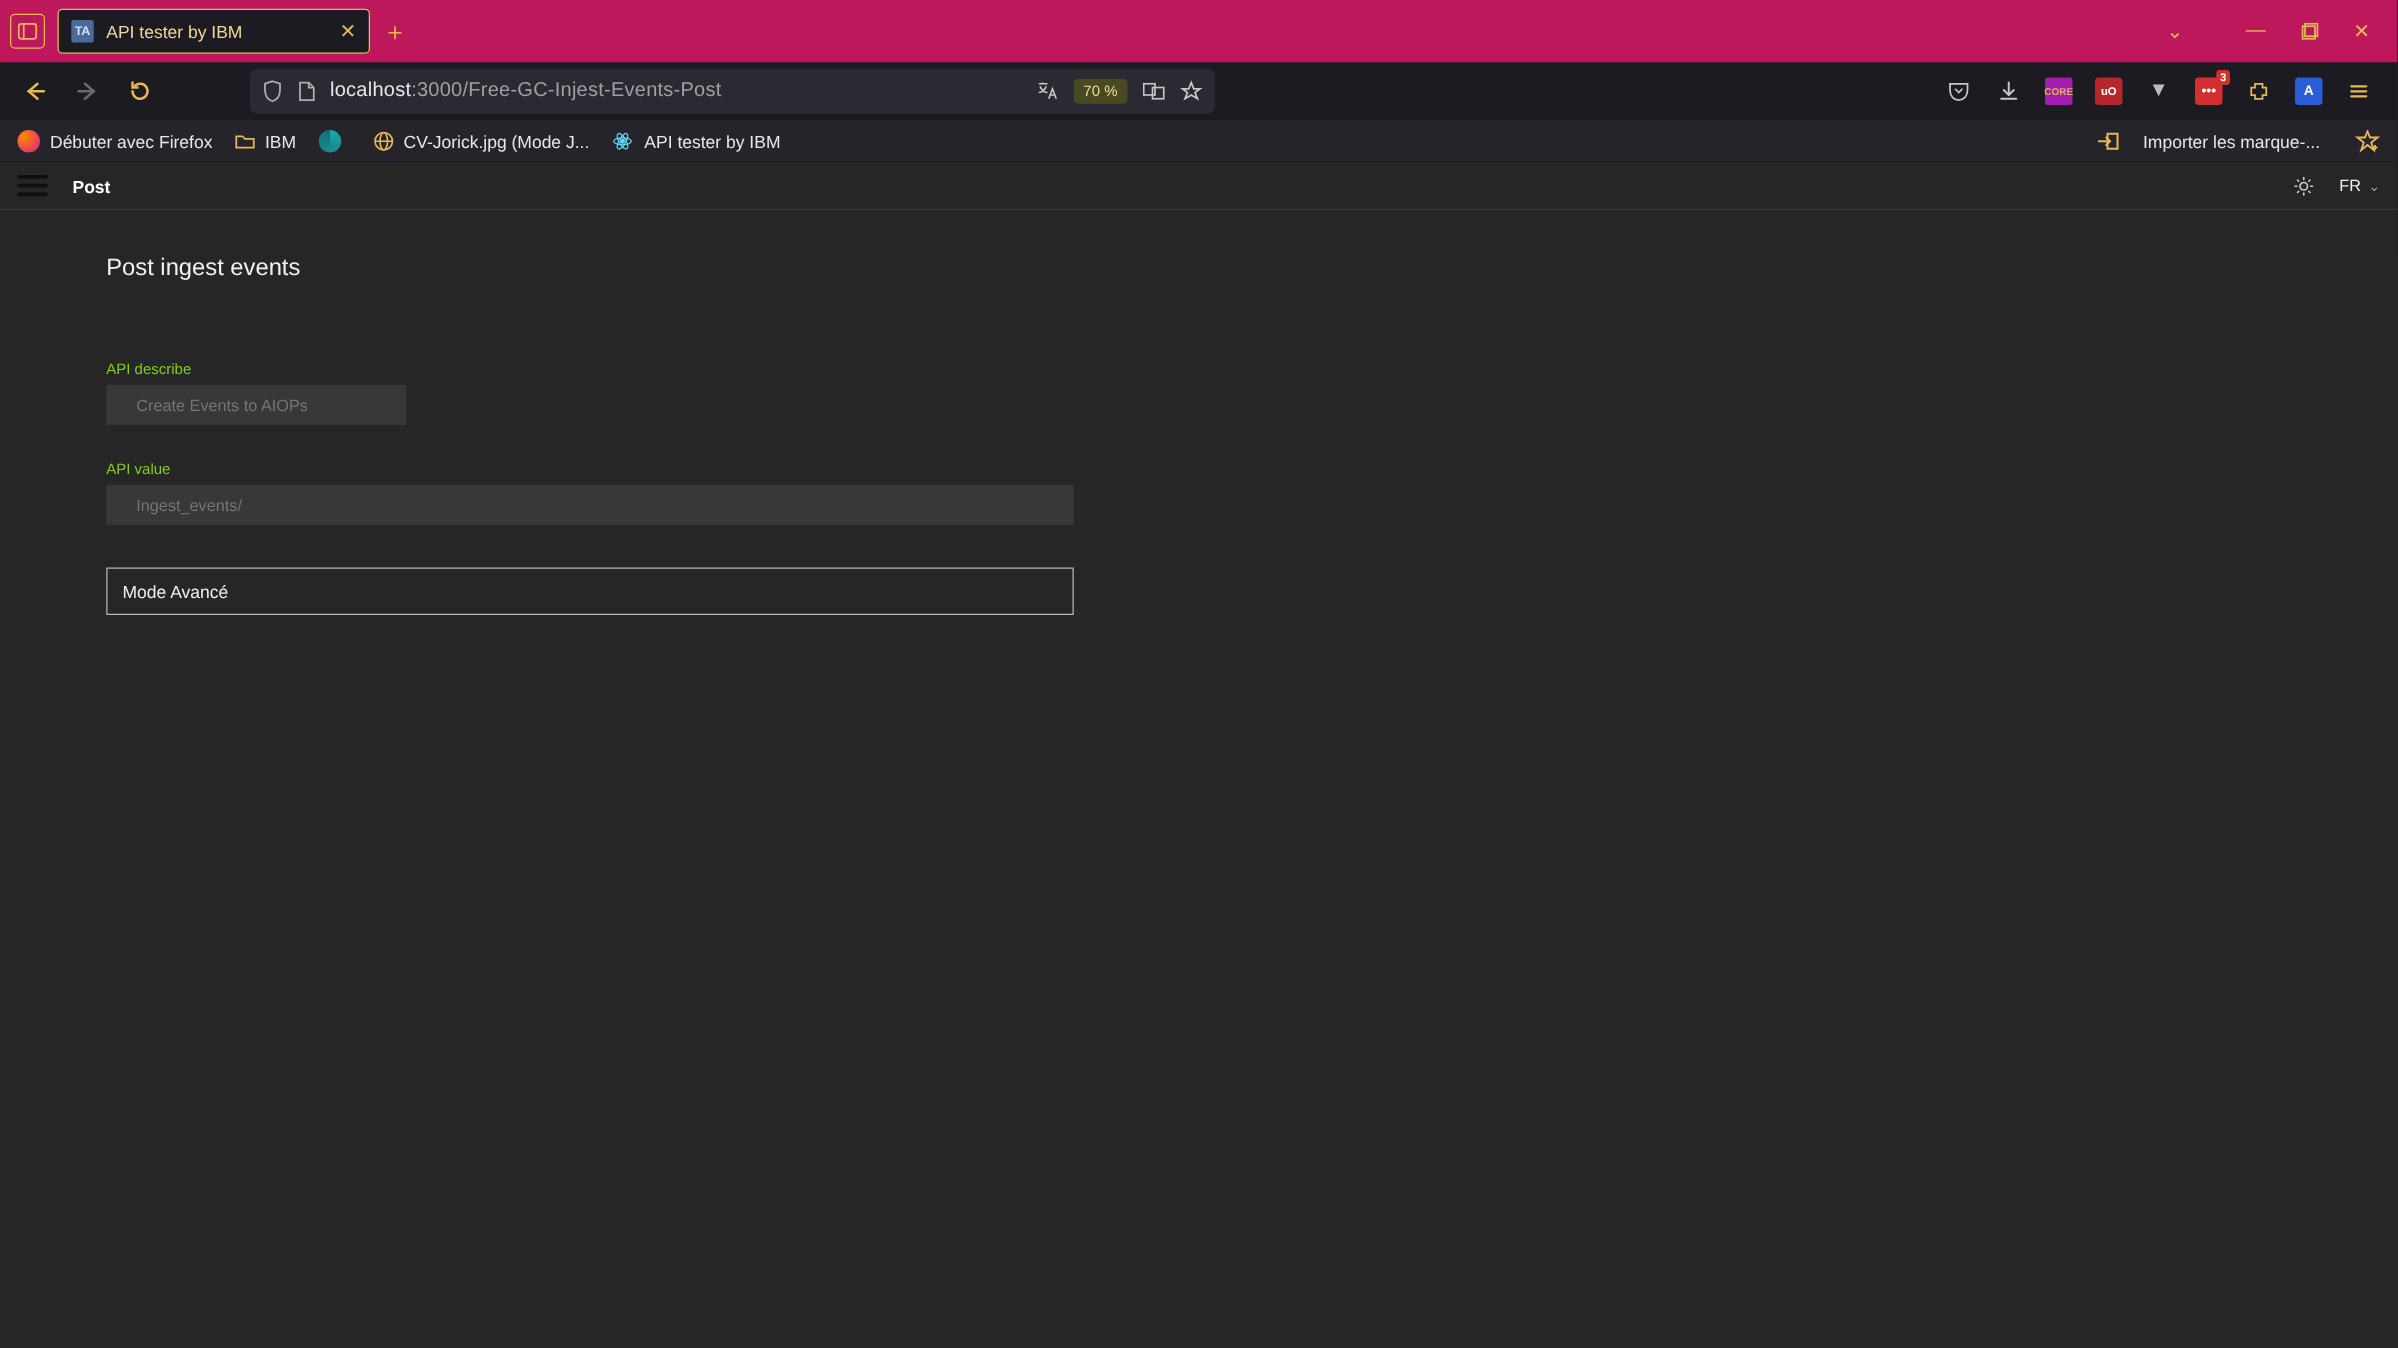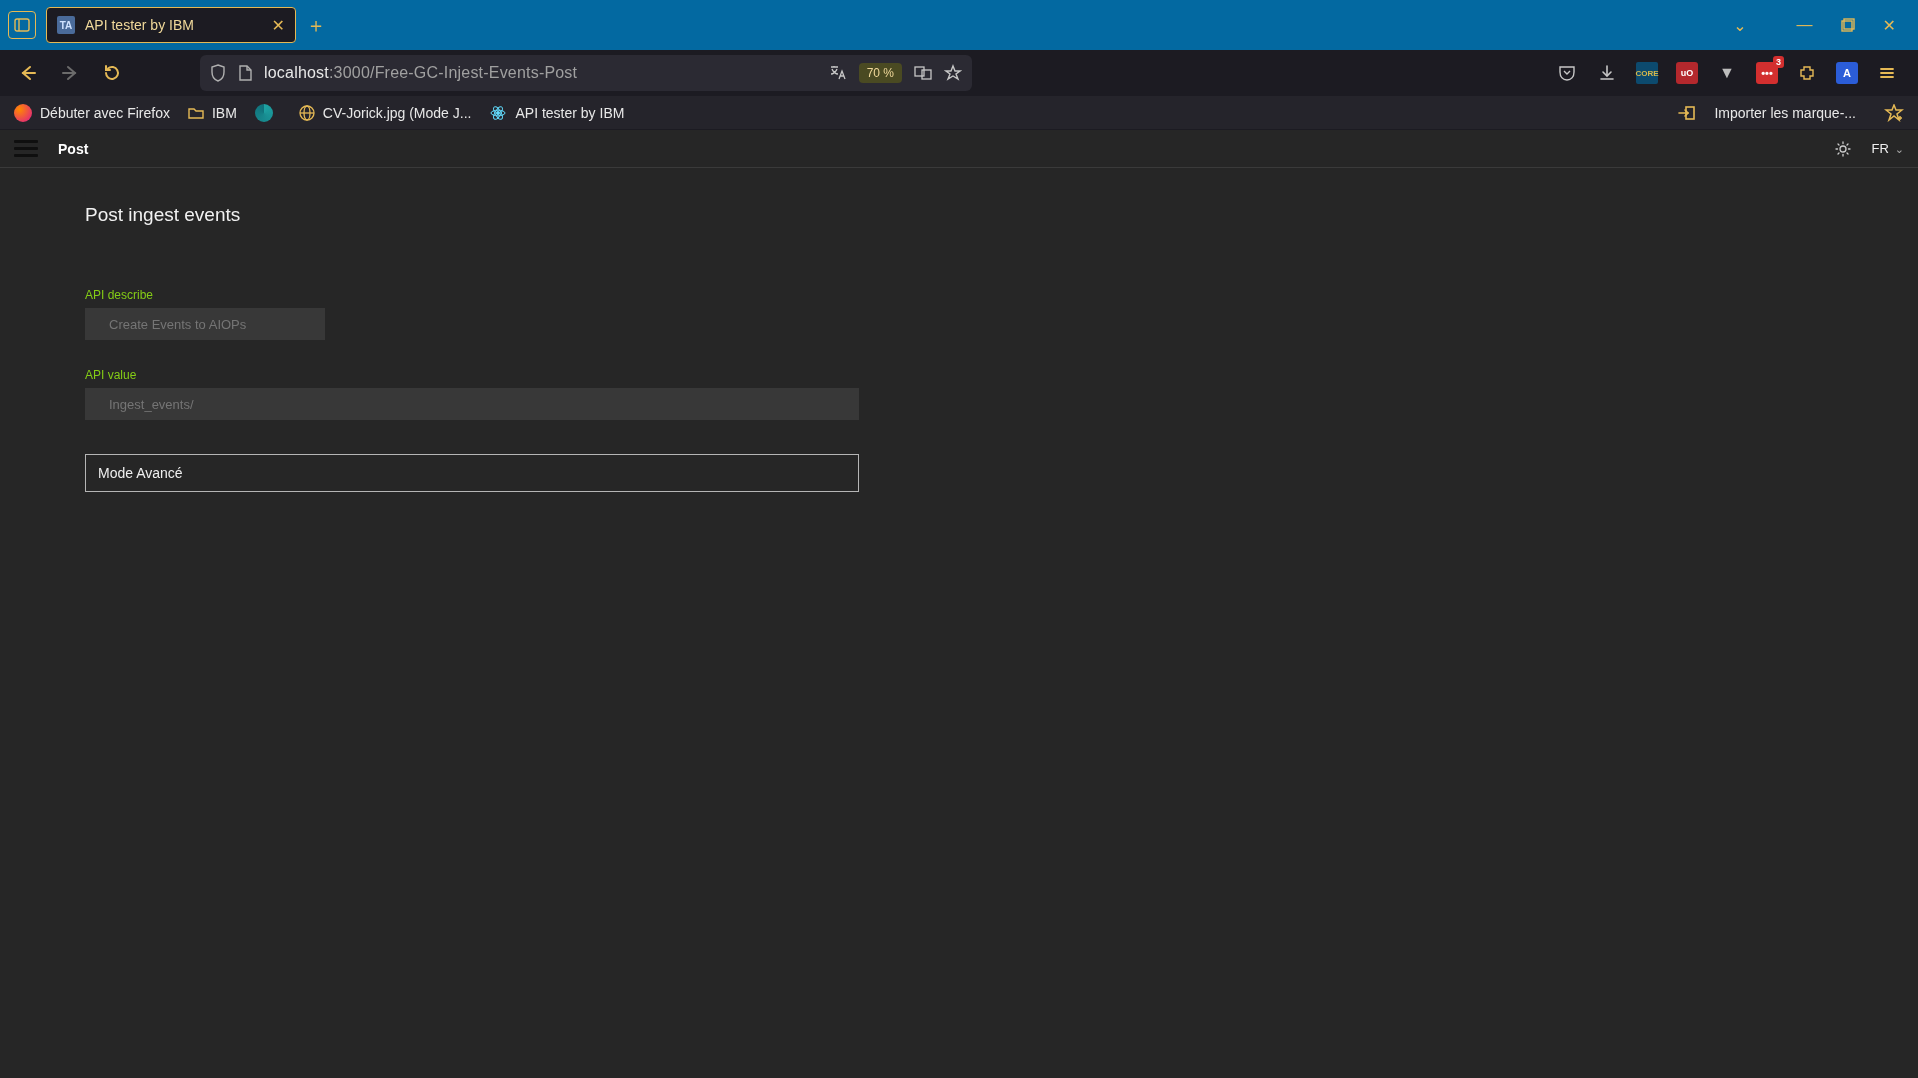--- a/index.html
+++ b/index.html
@@ -8,21 +8,21 @@
     font-family: "Segoe UI", Arial, sans-serif;
     background: #1c1b22;
     color: #e0e0e0;
     overflow: hidden;
     font-size: 14px;
   }
 
   
   .tabstrip {
     height: 50px;
-    background: #0369a1;
+    background: #be185d;
     display: flex;
     align-items: center;
     padding: 0 8px;
     gap: 10px;
   }
   .sidebar-toggle {
     width: 28px; height: 28px;
     border: 1px solid #e5b955;
     border-radius: 4px;
     display: flex; align-items: center; justify-content: center;
@@ -89,21 +89,21 @@
     background: #4a4a22;
     color: #f0d89a;
     font-size: 12px;
     padding: 3px 8px;
     border-radius: 4px;
   }
   .urlbox .icon-small { color: #b0b0b0; font-size: 16px; }
   .navbar-spacer { flex: 1; }
   .ext-icons { display: flex; align-items: center; gap: 18px; padding-right: 6px; }
   .ext-icons .ic { width: 22px; height: 22px; display:flex; align-items:center; justify-content:center; font-size:16px; color:#c7c7c7; }
-  .ext-icons .core { background:#0c4a6e; color:#d6b84a; font-size:8px; font-weight:bold; border-radius:2px; }
+  .ext-icons .core { background:#a21caf; color:#d6b84a; font-size:8px; font-weight:bold; border-radius:2px; }
   .ext-icons .ubo  { background:#b4282d; color:#fff; font-size:9px; font-weight:bold; border-radius:3px; }
   .ext-icons .vw   { color:#bdbdbd; font-size:16px; font-weight:bold; }
   .ext-icons .lp   { background:#d32f2f; color:#fff; font-size:11px; font-weight:bold; border-radius:3px; position:relative; }
   .ext-icons .lp .badge {
     position:absolute; top:-6px; right:-6px;
     background:#d32f2f; color:#fff; font-size:9px; border-radius:3px;
     padding:0 3px; line-height:12px;
   }
   .ext-icons .gt  { background:#2b5dd8; color:#fff; font-size:11px; font-weight:bold; border-radius:3px; padding:2px 3px;}
   .ext-icons .puzzle { color:#e5b955; }

